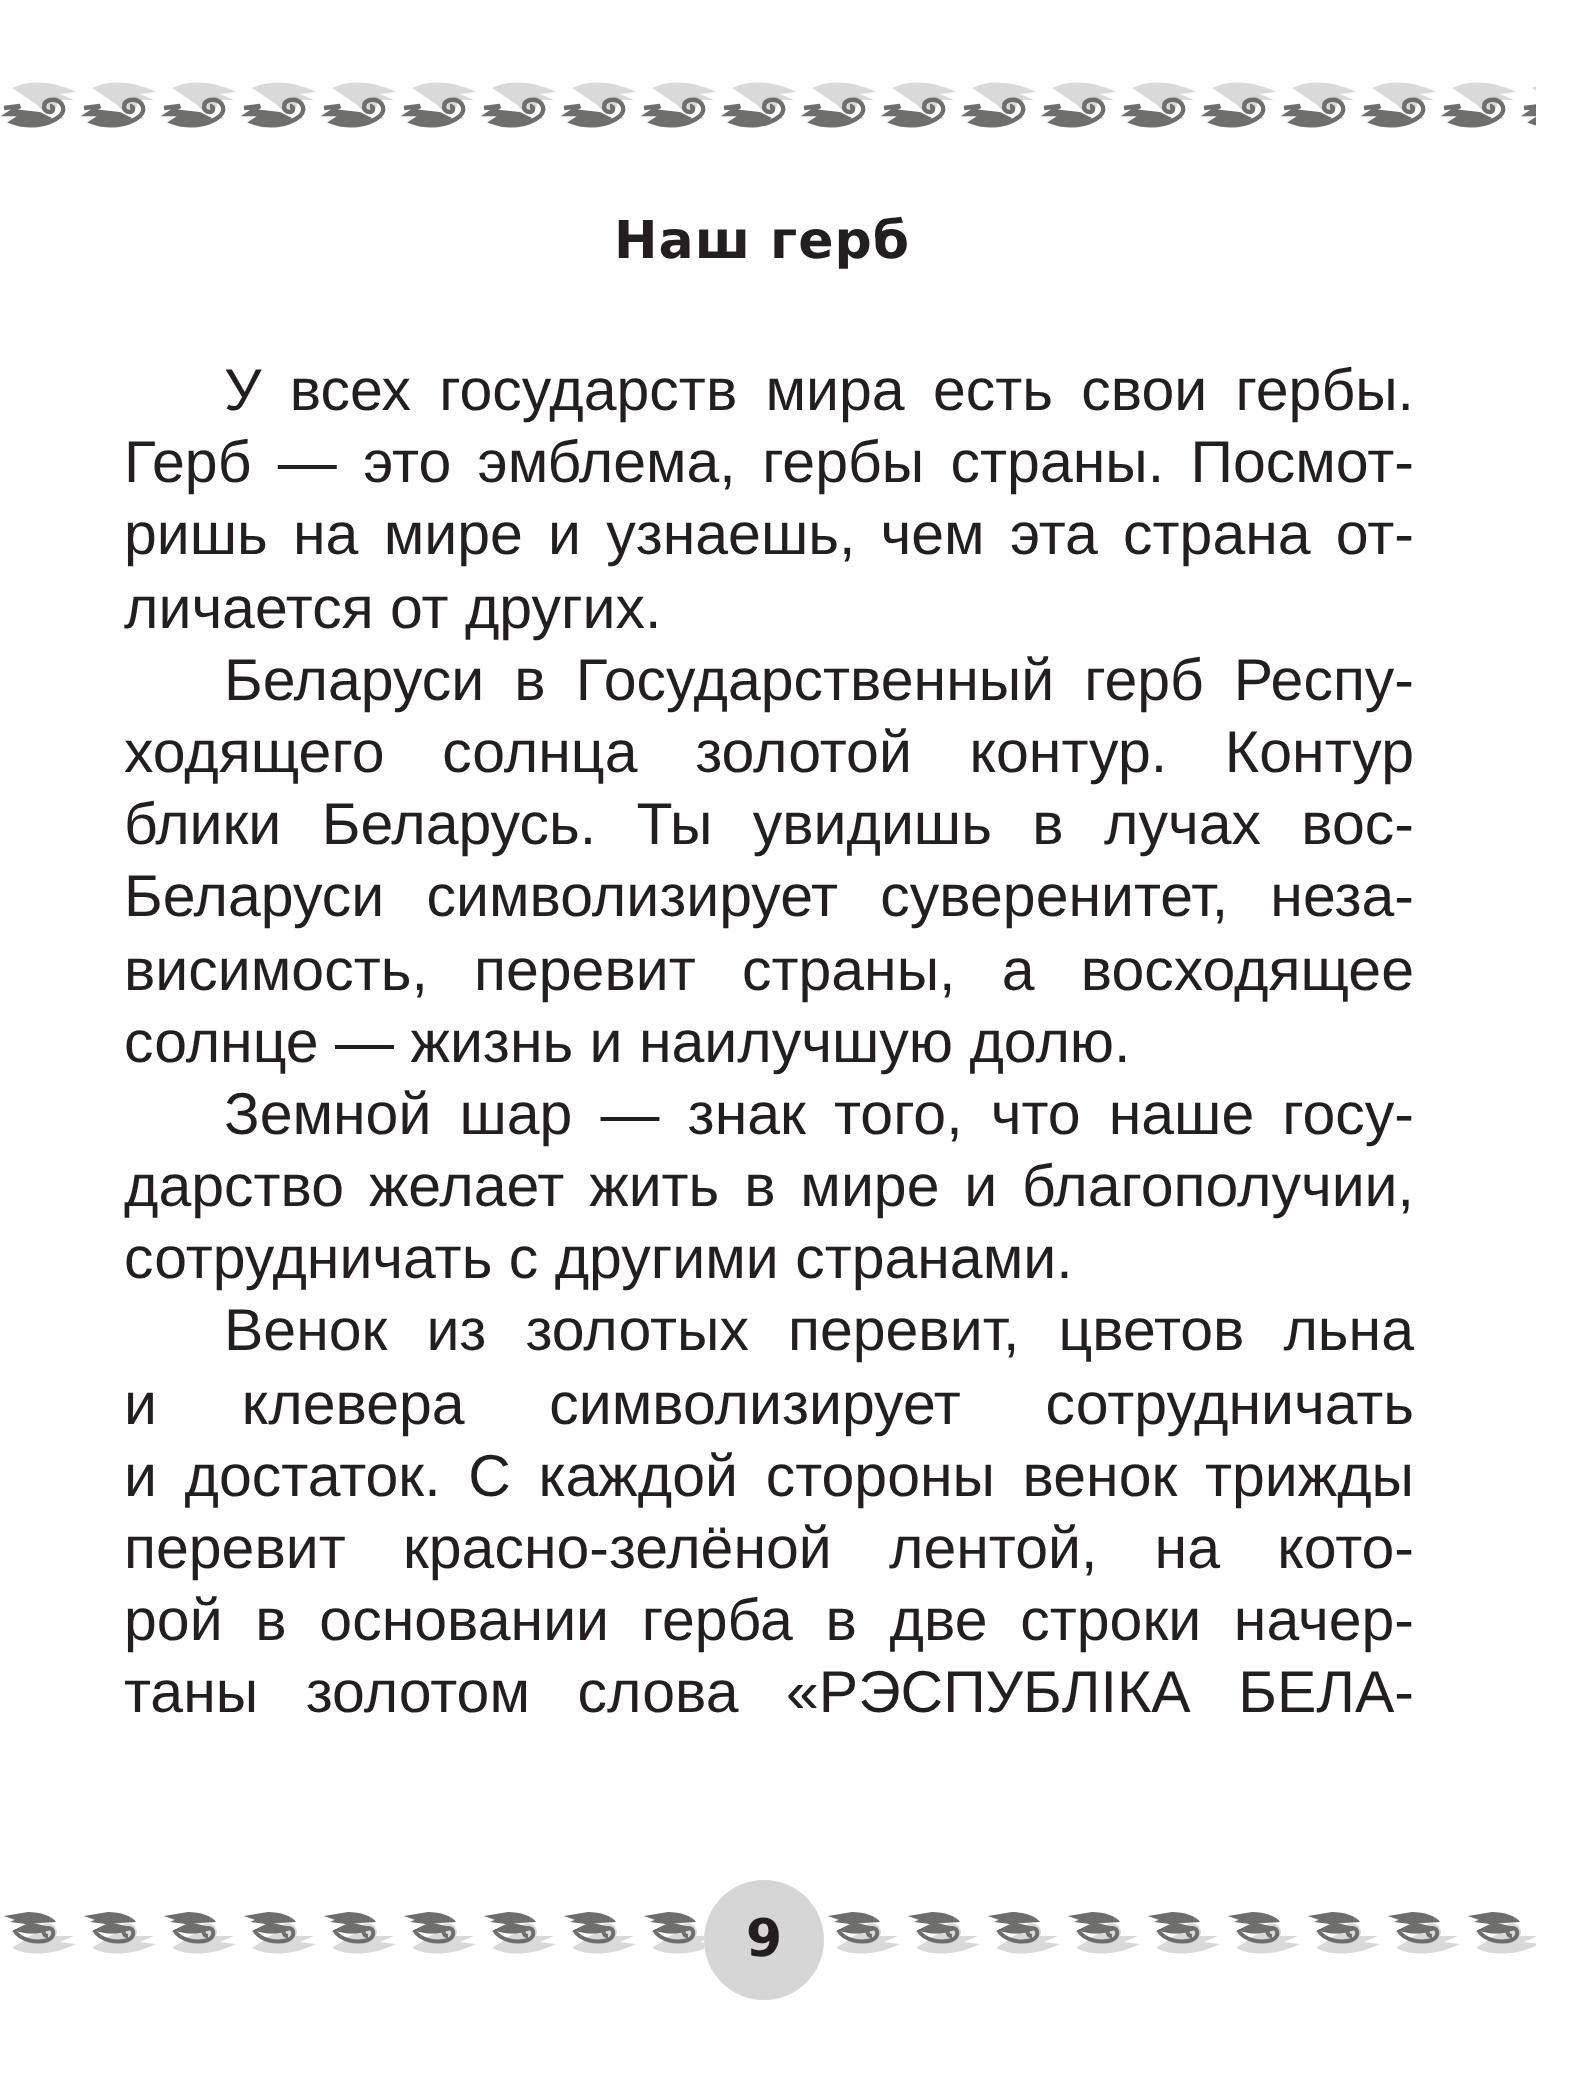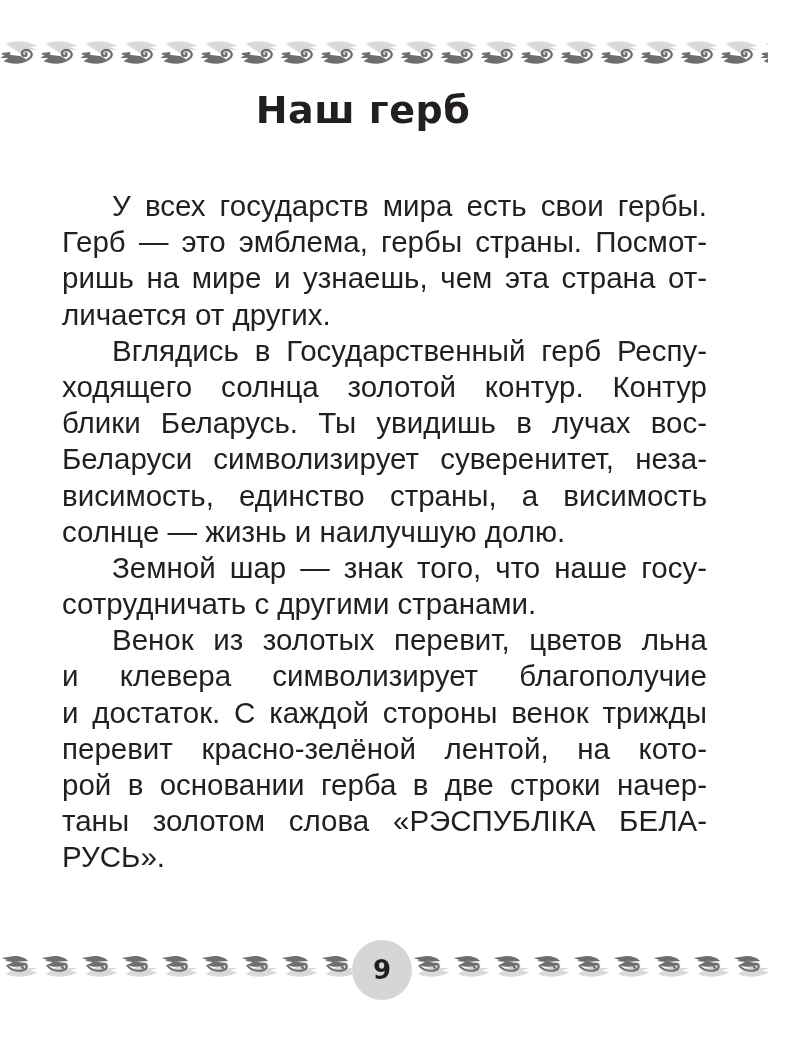--- a/index.html
+++ b/index.html
@@ -32,28 +32,28 @@
       height: 28px;
     }
     .title {
       position: absolute;
       top: 88px;
       left: 0;
       width: 726px;
       text-align: center;
       font-family: "DejaVu Sans", sans-serif;
       font-weight: bold;
-      font-size: 38px;
+      font-size: 26px;
       letter-spacing: 0.5px;
       color: #231f20;
-      margin: 0;
+      margin: 18px;
     }
     .body-text {
       position: absolute;
-      top: 188px;
+      top: 178px;
       left: 62px;
       width: 645px;
       font-family: "Liberation Sans", sans-serif;
       font-size: 29.5px;
       line-height: 36.2px;
       color: #231f20;
     }
     .line {
       display: block;
       white-space: nowrap;
@@ -165,39 +165,39 @@
 <h1 class="title">Наш герб</h1>
 
 <div class="body-text">
   <div>
     <span class="line indent">У всех государств мира есть свои гербы.</span>
     <span class="line">Герб — это эмблема, гербы страны. Посмот-</span>
     <span class="line">ришь на мире и узнаешь, чем эта страна от-</span>
     <span class="line last">личается от других.</span>
   </div>
   <div>
-    <span class="line indent">Вглядись в Государственный герб Респу-</span>
+    <span class="line indent">Беларуси в Государственный герб Респу-</span>
     <span class="line">ходящего солнца золотой контур. Контур</span>
     <span class="line">блики Беларусь. Ты увидишь в лучах вос-</span>
     <span class="line">Беларуси символизирует суверенитет, неза-</span>
-    <span class="line">висимость, единство страны, а висимость</span>
+    <span class="line">висимость, перевит страны, а восходящее</span>
     <span class="line last">солнце — жизнь и наилучшую долю.</span>
   </div>
   <div>
     <span class="line indent">Земной шар — знак того, что наше госу-</span>
+    <span class="line">дарство  желает жить в мире и благополучии,</span>
     <span class="line last">сотрудничать с другими странами.</span>
   </div>
   <div>
     <span class="line indent">Венок из золотых перевит, цветов льна</span>
-    <span class="line">и клевера символизирует благополучие</span>
+    <span class="line">и клевера символизирует сотрудничать</span>
     <span class="line">и достаток. С каждой стороны венок трижды</span>
     <span class="line">перевит красно-зелёной лентой, на кото-</span>
     <span class="line">рой в основании герба в две строки начер-</span>
     <span class="line">таны золотом слова «РЭСПУБЛІКА БЕЛА-</span>
-    <span class="line last">РУСЬ».</span>
   </div>
 </div>
 
 <div class="border-row border-bottom-left">
   <svg class="ornament">
       <use href="#orn-bottom"></use>
     </svg>
   <svg class="ornament">
       <use href="#orn-bottom"></use>
     </svg>

